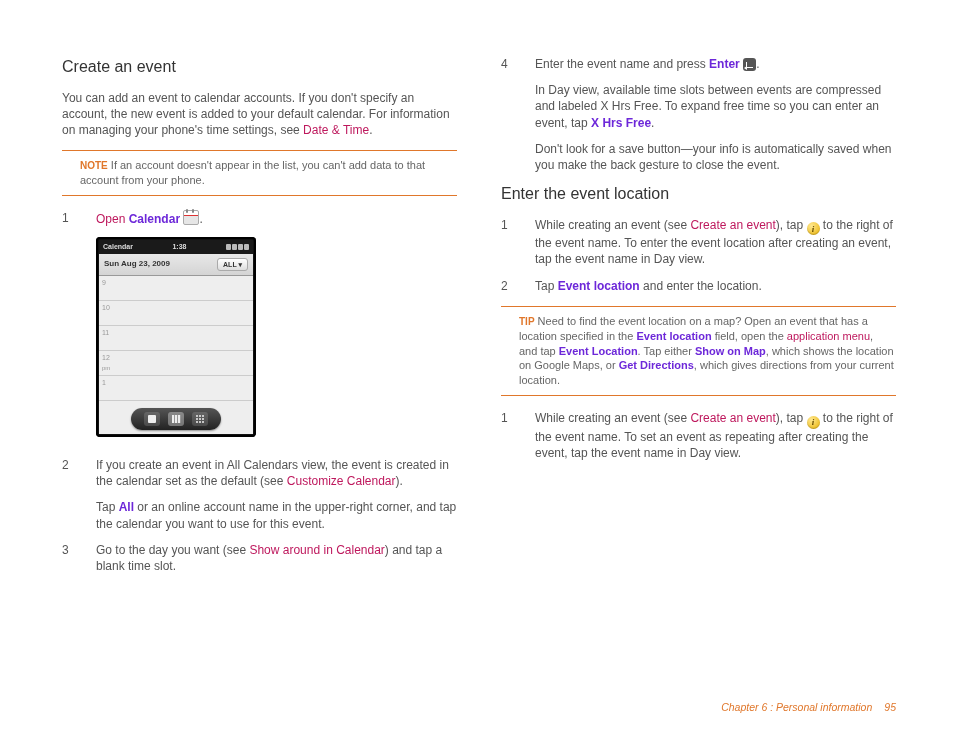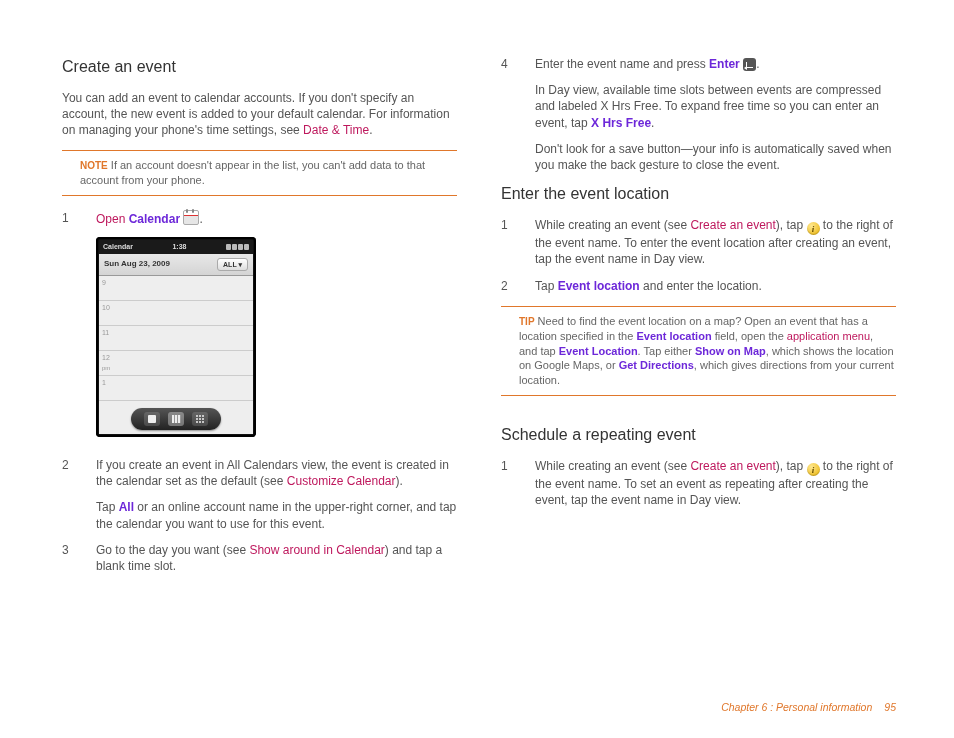--- a/index.html
+++ b/index.html
@@ -278,21 +278,20 @@
             <span>Tap </span><span class="bold">Event location</span><span> and enter the location.</span>
           </p>
         </div>
       </div>
     </div>
 
     <div class="tip-box">
       <span class="tip-label">TIP</span><span>  Need to find the event location on a map? Open an event that has a location specified in the </span><span class="bold">Event location</span><span> field, open the </span><span class="link">application menu</span><span>, and tap </span><span class="bold">Event Location</span><span>. Tap either </span><span class="bold">Show on Map</span><span>, which shows the location on Google Maps, or </span><span class="bold">Get Directions</span><span>, which gives directions from your current location.</span>
     </div>
 
-    <h3 class="section-gap">Schedule a repeating event</h3>
 
     <div class="steps">
       <div class="step">
         <div class="step-num">1</div>
         <div class="step-body">
           <p>
             <span>While creating an event (see </span><span class="link">Create an event</span><span>), tap </span><span class="info-badge">i</span><span> to the right of the event name. To set an event as repeating after creating the event, tap the event name in Day view.</span>
           </p>
         </div>
       </div>

